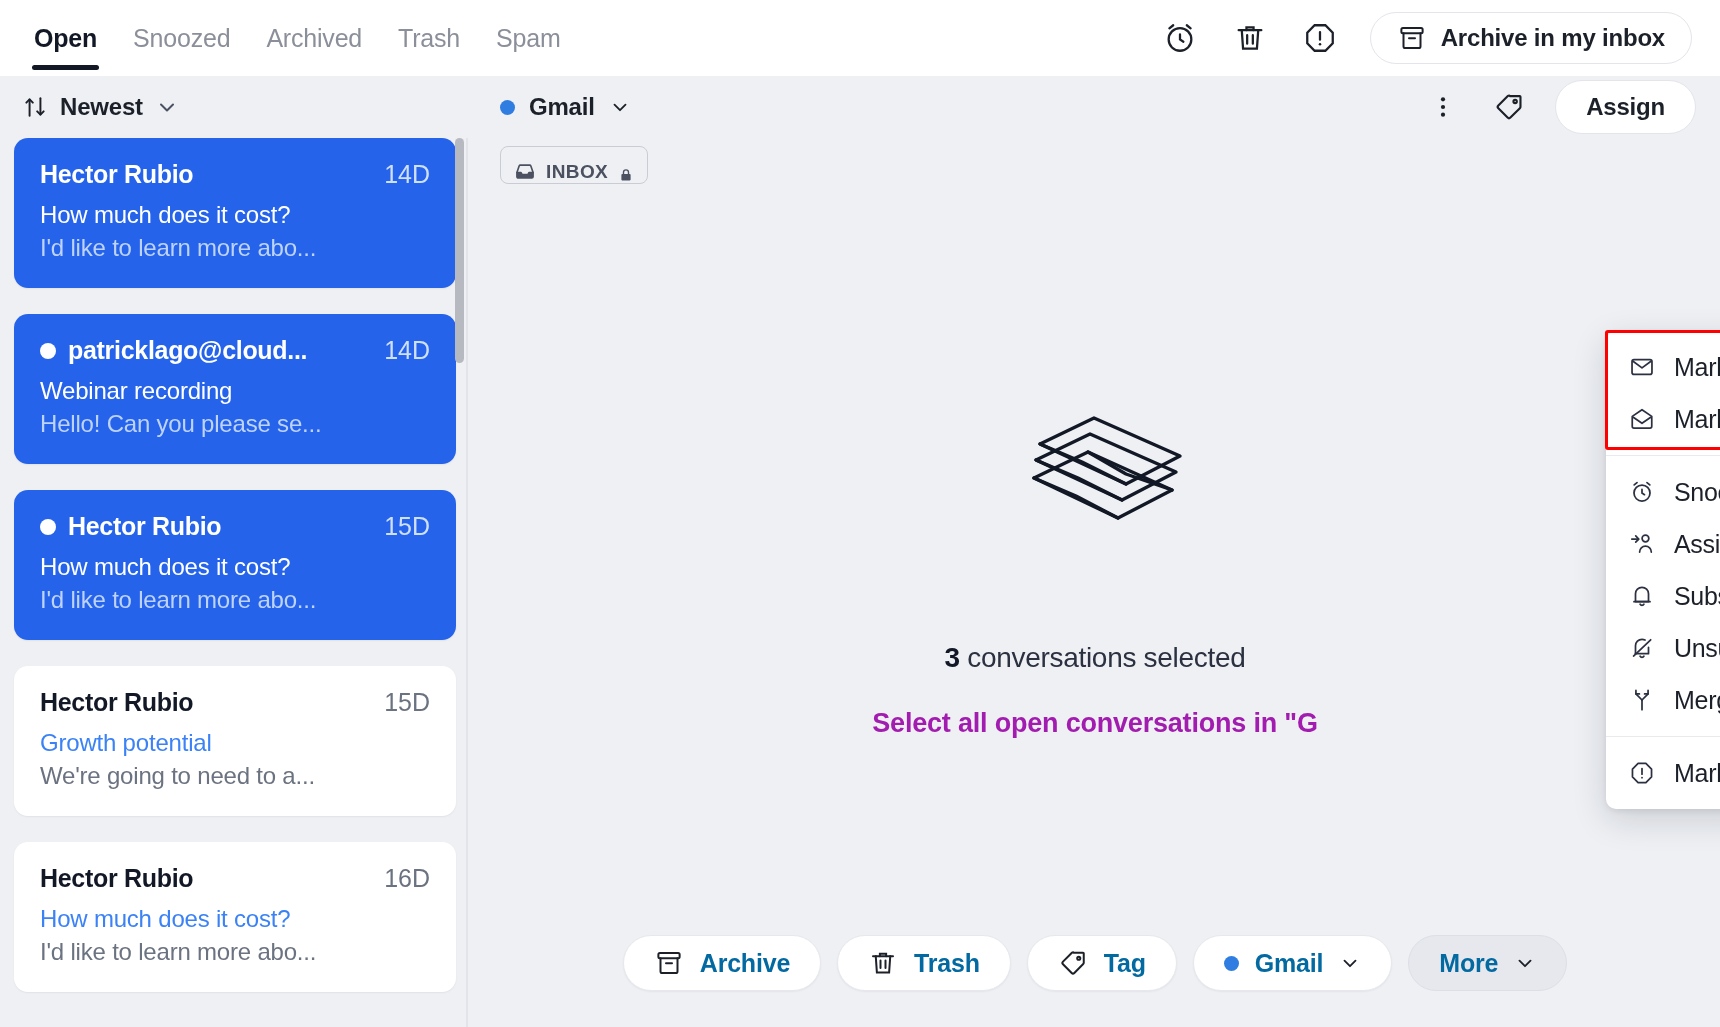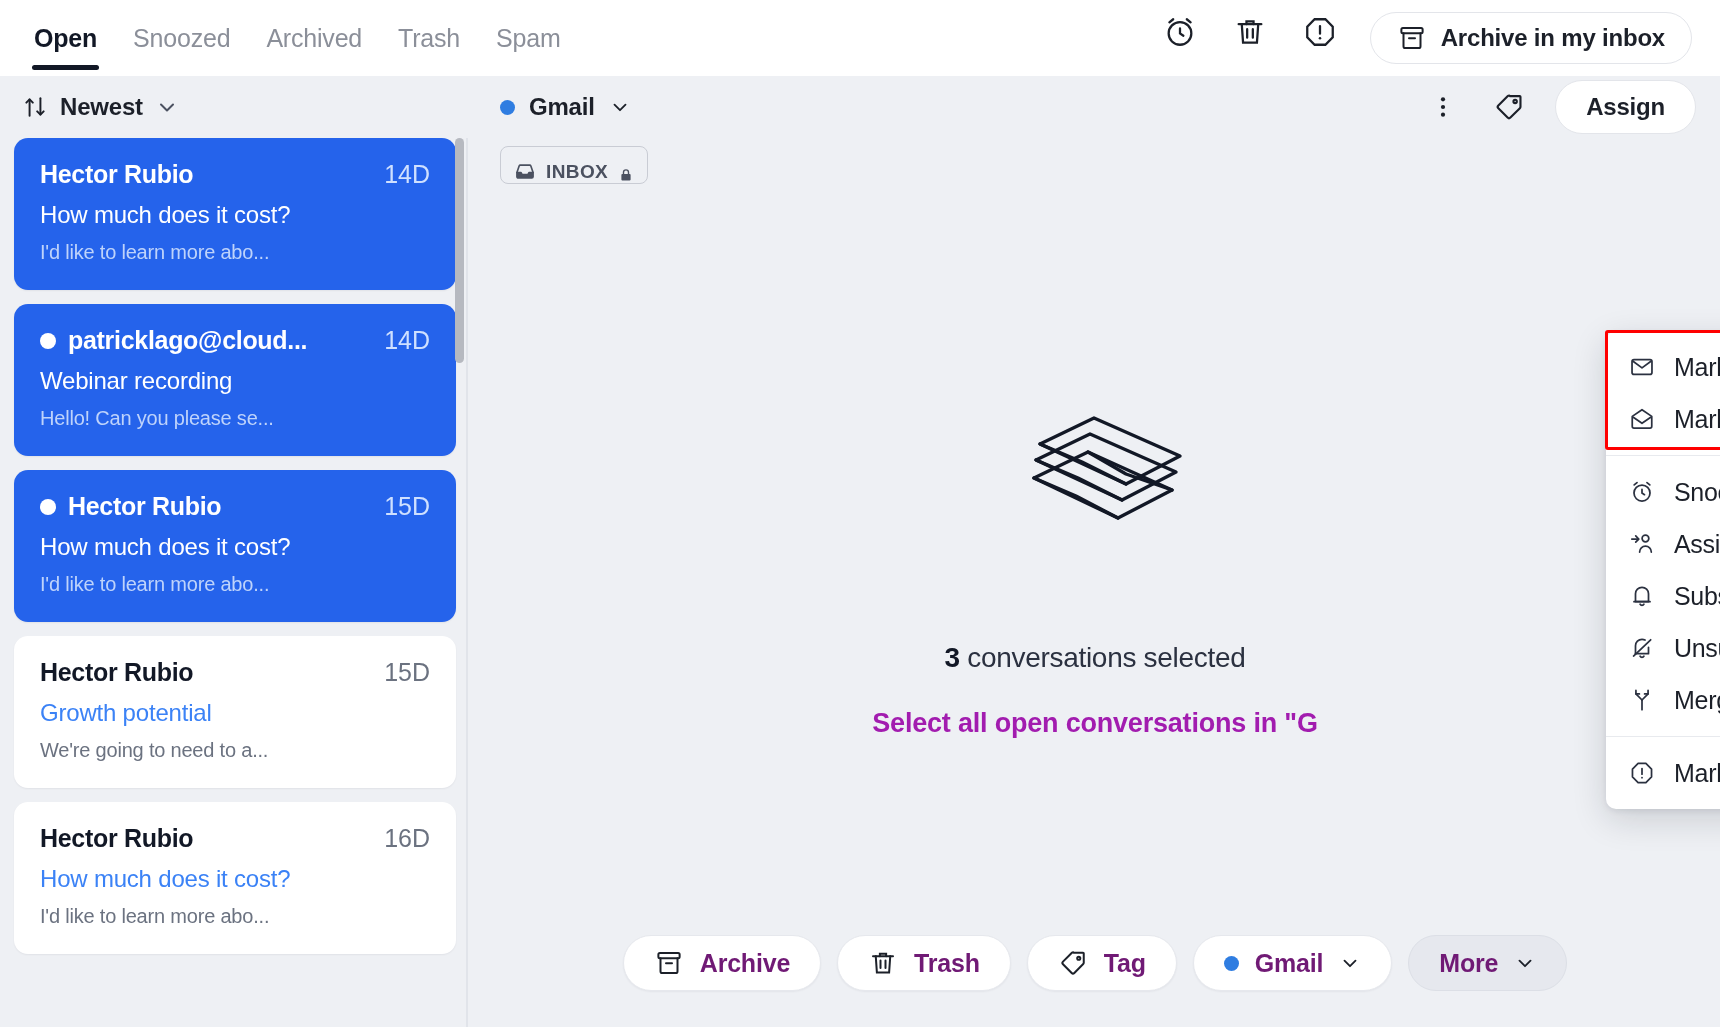--- a/index.html
+++ b/index.html
@@ -21,21 +21,21 @@
   .tab {
     display: flex; align-items: center; padding: 0 18px;
     font-size: 25px; color: #8b8f99; font-weight: 400;
     cursor: pointer; position: relative; letter-spacing: -0.2px;
   }
   .tab.active { color: #121826; font-weight: 700; }
   .tab.active::after {
     content: ""; position: absolute; left: 16px; right: 16px; bottom: 6px;
     height: 5px; border-radius: 3px; background: #121826;
   }
-  .topbar-right { margin-left: auto; display: flex; align-items: flex-start; gap: 30px; }
+  .topbar-right { margin-left: auto; display: flex; align-items: center; gap: 30px; }
   .icon-btn {
     width: 40px; height: 40px; display: flex; align-items: center; justify-content: center;
     cursor: pointer; color: #1c2029;
   }
   .pill {
     display: flex; align-items: center; gap: 14px;
     height: 52px; padding: 0 26px; border-radius: 26px;
     border: 1px solid #e3e5ea; background: #fff; cursor: pointer;
     font-size: 24px; font-weight: 700; color: #1c2029; letter-spacing: -0.2px;
   }
@@ -47,38 +47,38 @@
   .listcol {
     width: 470px; flex: 0 0 470px; background: #eef0f4;
     display: flex; flex-direction: column; position: relative;
   }
   .sortbar {
     height: 62px; display: flex; align-items: center; gap: 12px;
     padding: 0 22px; color: #1c2029; font-size: 24px; font-weight: 700;
     cursor: pointer; letter-spacing: -0.2px;
   }
   .sortbar .chev { color: #4b5160; display: flex; }
-  .list { flex: 1; overflow: hidden; padding: 0 14px; display: flex; flex-direction: column; gap: 14px; }
+  .list { flex: 1; overflow: hidden; padding: 0 14px; display: flex; flex-direction: column; gap: 26px; }
   .conv {
     border-radius: 14px; padding: 22px 26px 26px 26px;
     background: #fff; box-shadow: 0 1px 2px rgba(16,24,40,.06);
     cursor: pointer; flex: 0 0 auto;
   }
   .conv.selected { background: #2563eb; }
   .conv-row1 { display: flex; align-items: center; gap: 12px; }
   .dot-unread {
     width: 16px; height: 16px; border-radius: 50%; background: #fff; flex: 0 0 16px;
   }
   .conv-name {
     font-size: 25px; font-weight: 700; color: #121826; letter-spacing: -0.3px;
     white-space: nowrap; overflow: hidden;
   }
   .conv-age { margin-left: auto; font-size: 25px; color: #6b7280; font-weight: 400; }
   .conv-subject { font-size: 24px; color: #3b82f6; margin-top: 12px; letter-spacing: -0.2px; }
-  .conv-preview { font-size: 20px; color: #6b7280; margin-top: 12px; letter-spacing: -0.2px; }
+  .conv-preview { font-size: 24px; color: #6b7280; margin-top: 5px; letter-spacing: -0.2px; }
   .conv.selected .conv-name { color: #fff; }
   .conv.selected .conv-age { color: #cfe0ff; }
   .conv.selected .conv-subject { color: #ffffff; }
   .conv.selected .conv-preview { color: #bed3fb; }
 
   .list-scrollbar {
     position: absolute; left: 455px; top: 62px; width: 9px; height: 225px;
     border-radius: 5px; background: #b6b9c0; cursor: pointer;
   }
   .list-divider { position: absolute; left: 466px; top: 62px; bottom: 0; width: 2px; background: #e1e4ea; }
@@ -118,21 +118,21 @@
   }
 
   .actionbar {
     position: absolute; left: 0; right: 0; bottom: 36px;
     display: flex; align-items: center; justify-content: center; gap: 16px;
   }
   .action-btn {
     display: flex; align-items: center; gap: 16px;
     height: 56px; padding: 0 30px; border-radius: 28px;
     background: #fff; border: 1px solid #e6e8ed; cursor: pointer;
-    font-size: 25px; font-weight: 700; color: #701a75; letter-spacing: -0.2px;
+    font-size: 25px; font-weight: 700; color: #0369a1; letter-spacing: -0.2px;
     box-shadow: 0 1px 2px rgba(16,24,40,.05);
   }
   .action-btn.ghost { background: #e6e8ee; border-color: #dcdfe6; box-shadow: none; }
 
   
   .menu {
     position: absolute; left: 1136px; top: 255px; width: 320px;
     background: #fff; border-radius: 10px;
     box-shadow: 0 10px 34px rgba(16,24,40,.16), 0 2px 6px rgba(16,24,40,.08);
     padding: 0; z-index: 40; overflow: visible;

